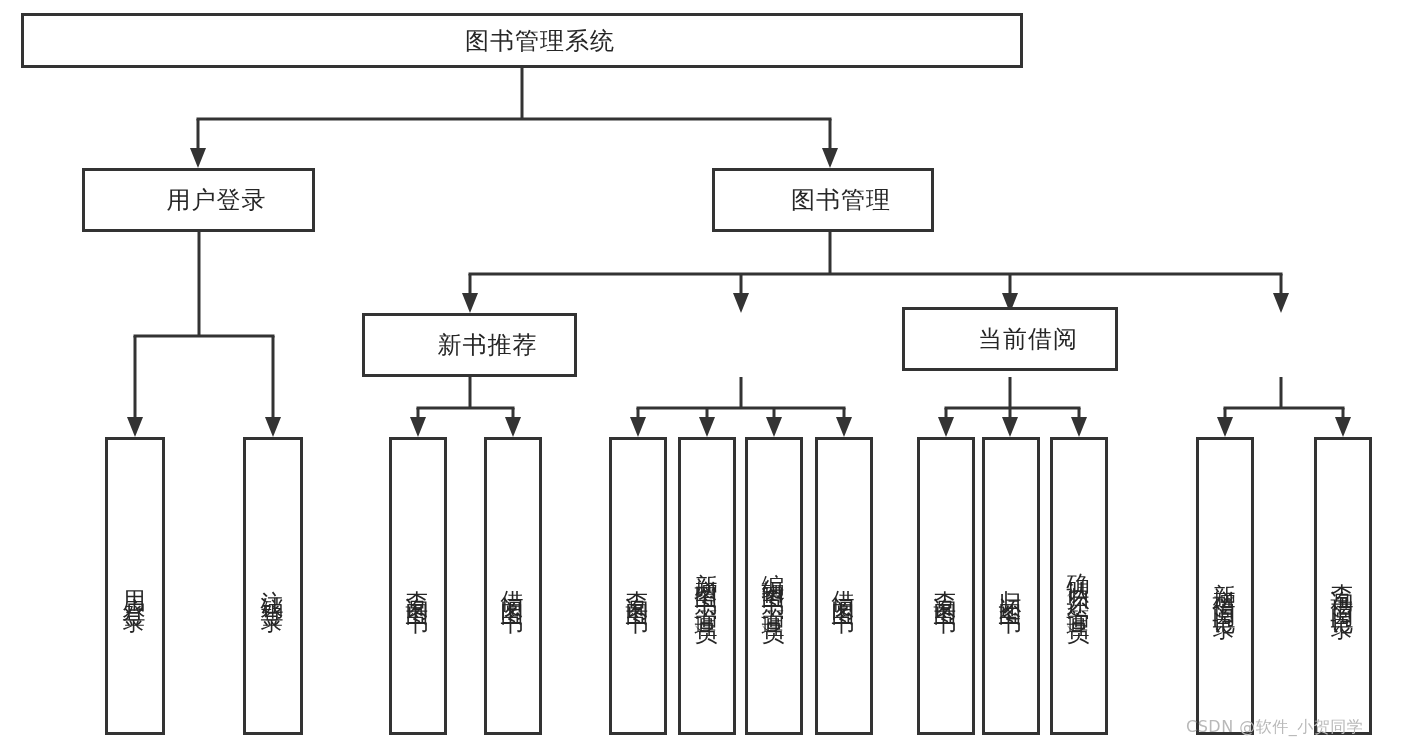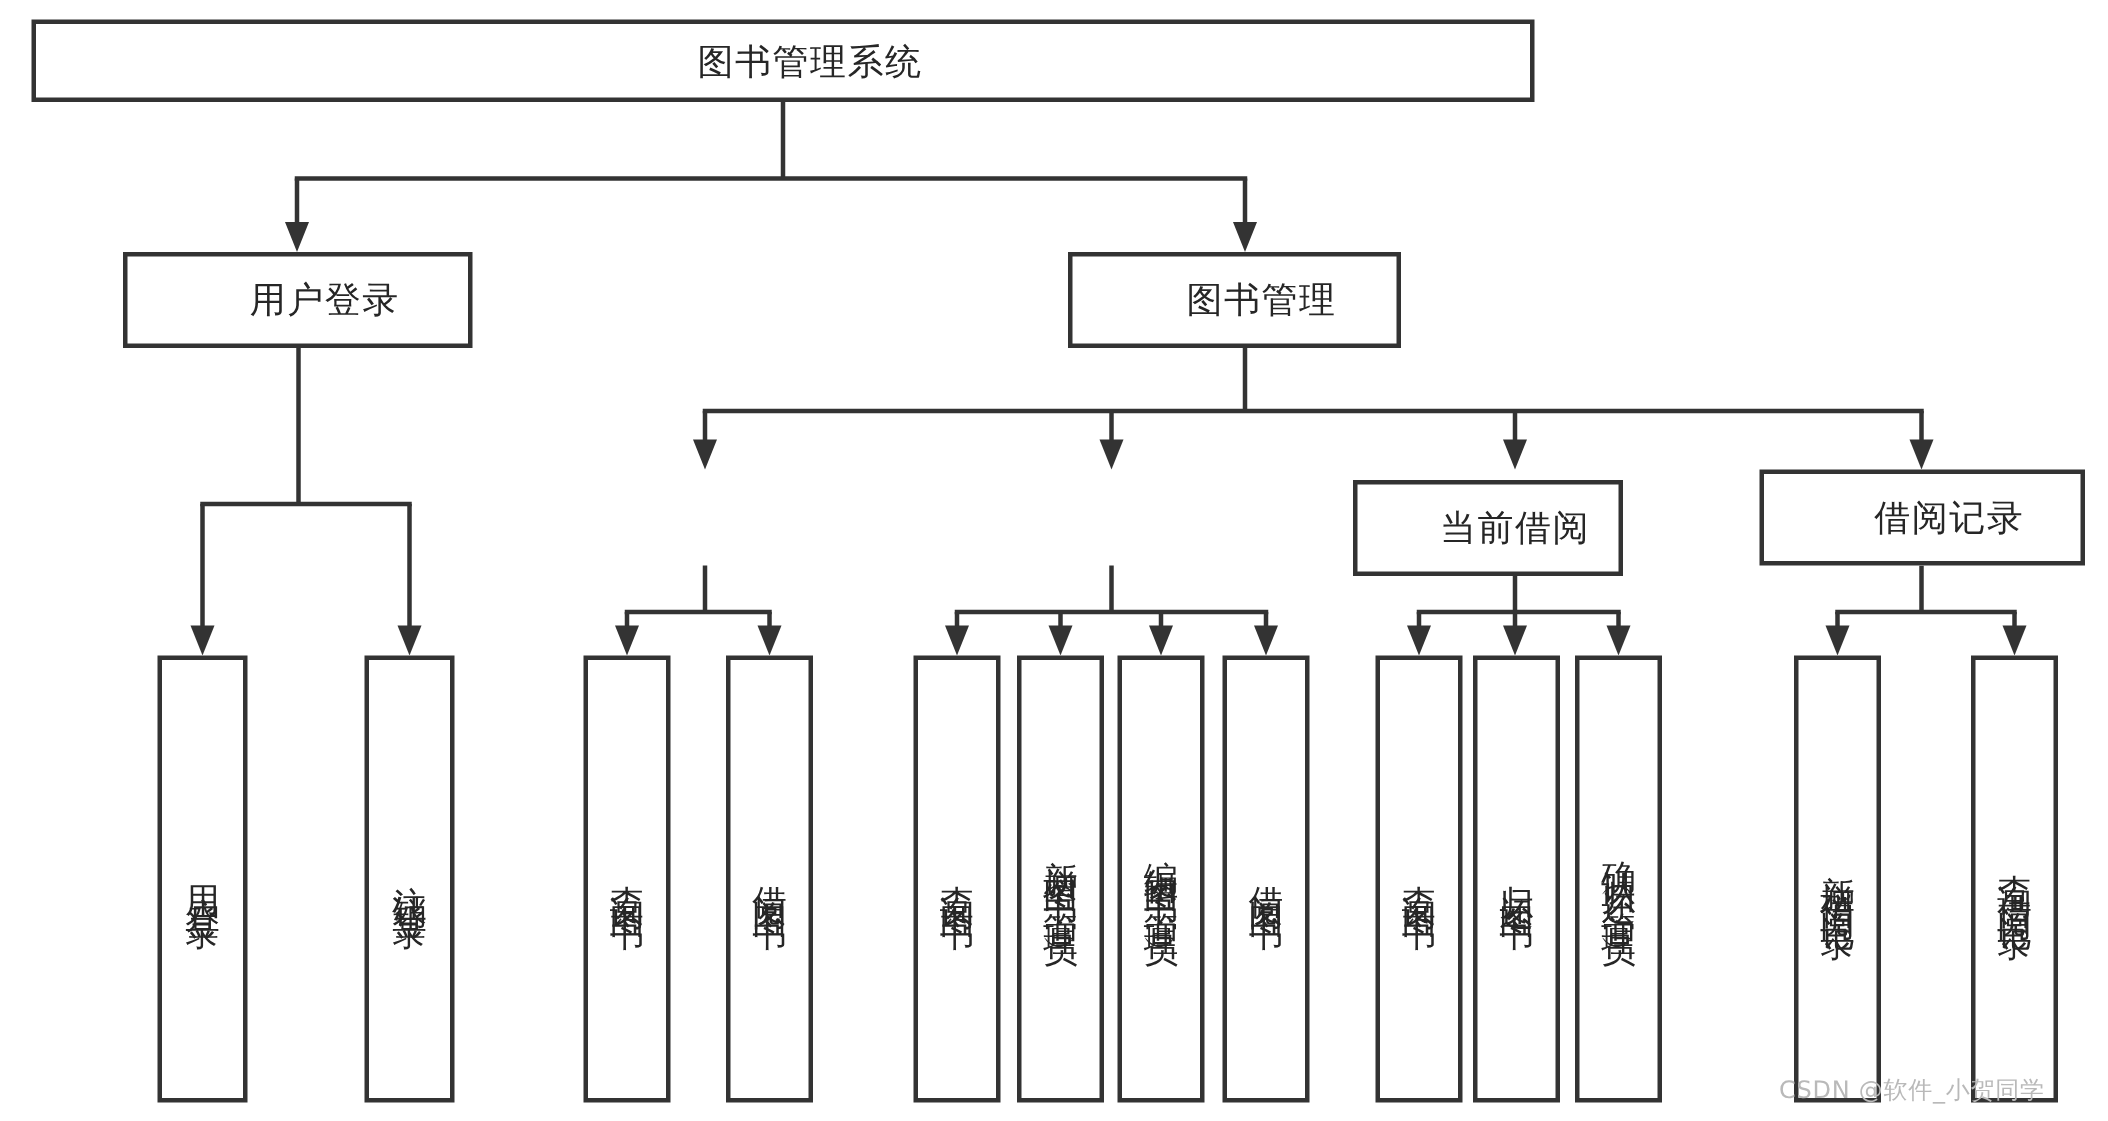--- a/index.html
+++ b/index.html
@@ -144,22 +144,22 @@
       <line x1="1343" y1="408" x2="1343" y2="419"></line>
       <polygon points="1335,417 1351,417 1343,437"></polygon>
     </g>
   </svg>
 
   <div class="box" style="left:21px; top:13px; width:1002px; height:55px;">图书管理系统</div>
 
   <div class="box" style="left:82px; top:168px; width:233px; height:64px;">用户登录</div>
   <div class="box" style="left:712px; top:168px; width:222px; height:64px;">图书管理</div>
 
-  <div class="box" style="left:902px; top:320px; width:180px; height:64px;">当前借阅</div>
-  <div class="box" style="left:1173px; top:313px; width:217px; height:64px;">借阅记录</div>
+  <div class="box" style="left:362px; top:313px; width:215px; height:64px;">新书推荐</div>
+  <div class="box" style="left:902px; top:307px; width:216px; height:64px;">当前借阅</div>
 
   <div class="vbox" style="left:105px; width:60px;">用户登录</div>
   <div class="vbox" style="left:243px; width:60px;">注销登录</div>
 
   <div class="vbox" style="left:389px; width:58px;">查询图书</div>
   <div class="vbox" style="left:484px; width:58px;">借阅图书</div>
 
   <div class="vbox" style="left:609px; width:58px;">查询图书</div>
   <div class="vbox" style="left:678px; width:58px;">新增图书（管理员）</div>
   <div class="vbox" style="left:745px; width:58px;">编辑图书（管理员）</div>

